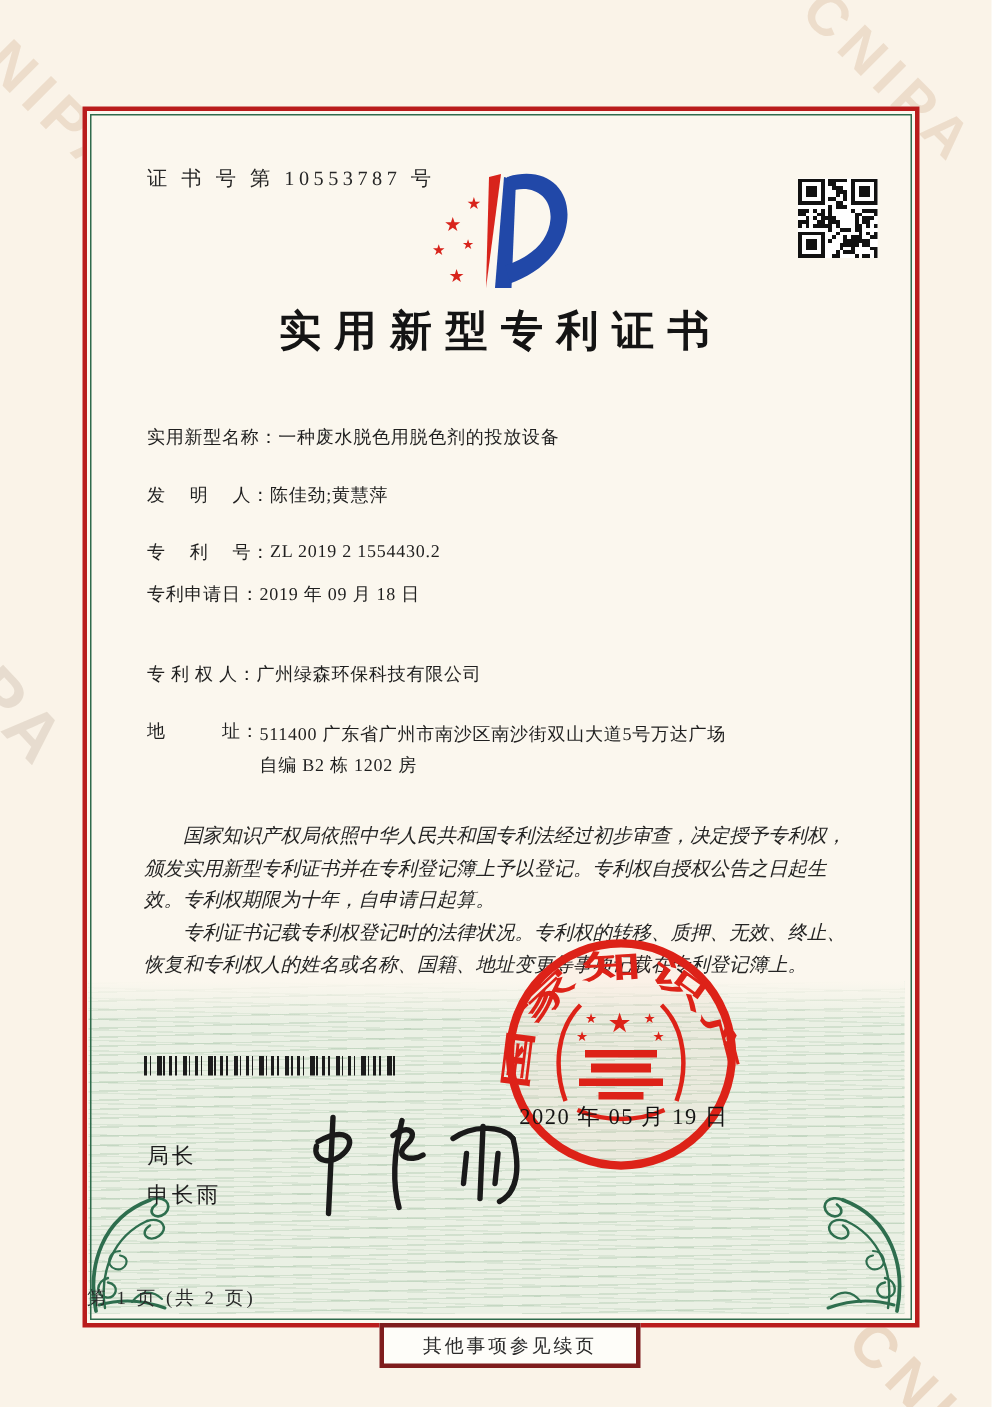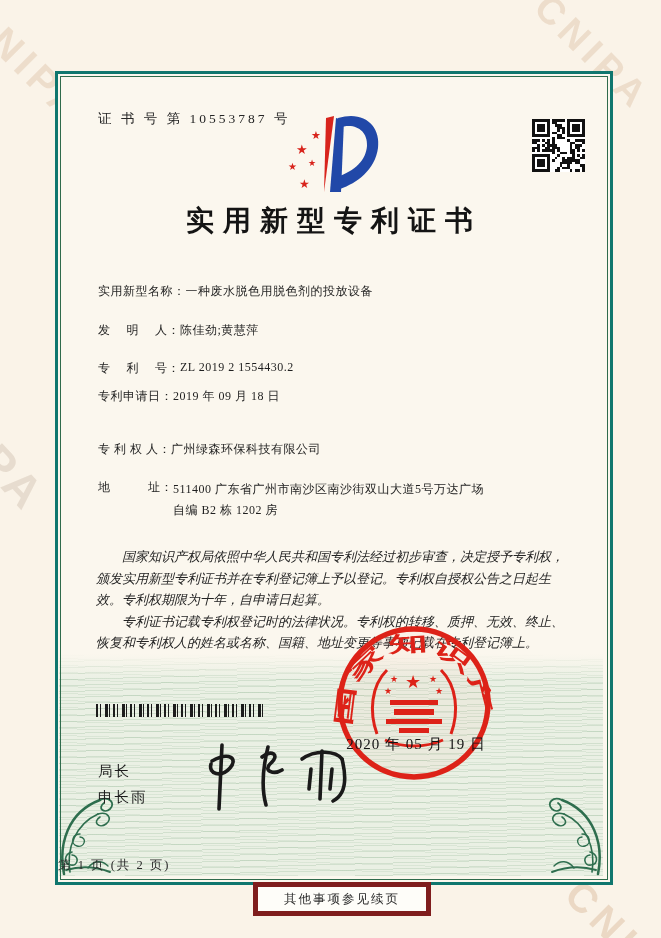--- a/index.html
+++ b/index.html
@@ -12,21 +12,21 @@
       transform-origin:left top;pointer-events:none;user-select:none;}
   .wm-tl{left:-12px;top:-6px;font-size:40px;transform:rotate(45deg);}
   .wm-tr{left:556px;top:-14px;font-size:38px;transform:rotate(45deg);}
   .wm-lmid{left:-58px;top:362px;font-size:46px;transform:rotate(47deg);color:rgba(190,170,150,0.30);}
   .wm-cright{left:408px;top:268px;font-size:42px;transform:rotate(50deg);color:rgba(215,180,150,0.18);}
   .wm-para{left:120px;top:548px;font-size:42px;transform:rotate(50deg);color:rgba(190,175,160,0.16);}
   .wm-br{left:588px;top:872px;font-size:40px;transform:rotate(45deg);color:rgba(206,165,128,0.35);}
 
   
   .frame{position:absolute;left:55px;top:71px;width:552px;height:808px;
-         border:3px solid #0f766e;background:#fbf7ee;}
+         border:3px solid #b91c1c;background:#fbf7ee;}
   .frame::after{content:"";position:absolute;left:2px;top:2px;right:2px;bottom:2px;
          border:1px solid #2f6b4c;pointer-events:none;}
 
   
   .green-zone{position:absolute;left:1px;top:580px;width:544px;height:222px;
      background:
        repeating-linear-gradient(-1.5deg, rgba(120,165,125,0.22) 0 1px, transparent 1px 6px),
        repeating-linear-gradient(1.8deg, rgba(120,165,125,0.14) 0 1px, transparent 1px 7px),
        #eaf0e4;}
   .green-zone::before{content:"";position:absolute;left:0;top:0;right:0;height:26px;
@@ -62,21 +62,21 @@
   .signature{position:absolute;left:140px;top:665px;width:160px;height:84px;}
 
   .seal{position:absolute;left:333px;top:622px;width:162px;height:162px;}
   .seal-date{position:absolute;left:341px;top:735px;width:150px;text-align:center;
              font-size:15px;color:#141414;letter-spacing:1px;}
 
   .page-num{position:absolute;left:0;top:783px;width:100%;text-align:left;
             font-size:12.5px;color:#2a2a2a;letter-spacing:2px;}
 
   .footer-note{position:absolute;left:253px;top:882px;width:168px;height:24px;
-     background:#fefdf9;border:5px solid #7f1d1d;display:flex;align-items:center;
+     background:#fefdf9;border:3px solid #7f1d1d;display:flex;align-items:center;
      justify-content:center;font-size:12.5px;color:#2a2a2a;letter-spacing:2px;text-align:right;}
 
   .ornament{position:absolute;width:72px;height:90px;}
   .orn-left{left:0px;top:712px;}
   .orn-right{left:474px;top:712px;transform:scaleX(-1);}
 </style>
 </head>
 <body>
 
 <div class="page">

